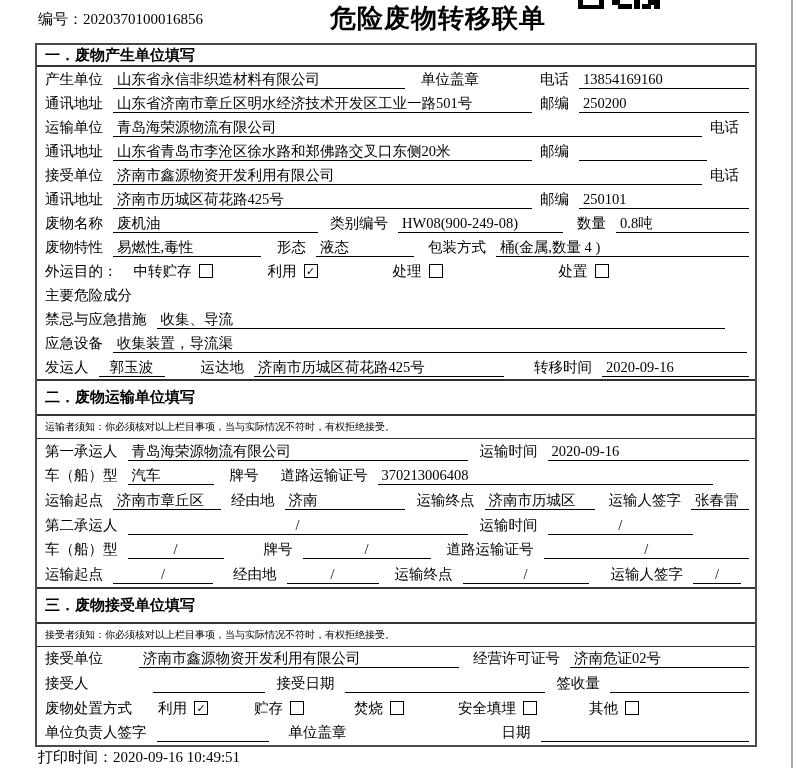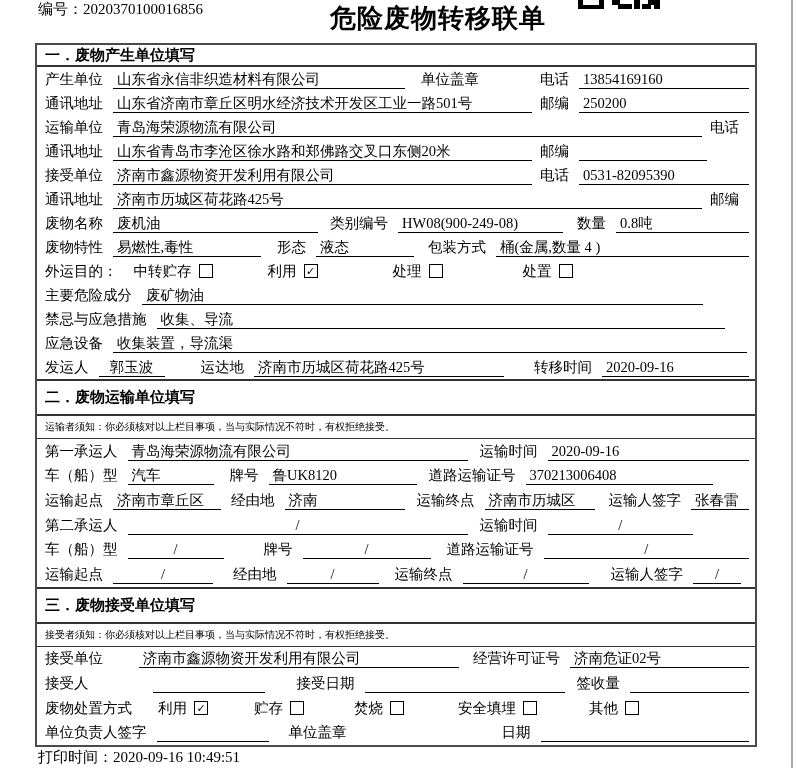--- a/index.html
+++ b/index.html
@@ -3,21 +3,21 @@
 <meta charset="utf-8">
 <style>
   html,body{margin:0;padding:0;}
   body{
     width:796px;height:768px;position:relative;overflow:hidden;
     background:#fff;color:#000;
     font-family:"Liberation Serif","DejaVu Serif",serif;
   }
   .abs{position:absolute;}
   
-  .serial{left:38px;top:0;font-size:15px;white-space:nowrap;}
+  .serial{left:38px;top:10px;font-size:15px;white-space:nowrap;}
   .doc-title{left:330px;top:1px;font-size:26px;font-weight:bold;
     font-family:"Liberation Sans","DejaVu Sans",sans-serif;letter-spacing:1px;white-space:nowrap;}
   .qr{left:578px;top:0;}
   .edge-line{left:791px;top:0;width:2px;height:768px;background:#a9a9a9;}
   
   .form{left:35px;top:43px;width:722px;border:2px solid #4a4a4a;box-sizing:border-box;background:#fff;}
   .sec{height:22px;display:flex;align-items:center;padding:0 8px;
     font-family:"Liberation Sans","DejaVu Sans",sans-serif;font-weight:bold;font-size:15px;
     border-bottom:2px solid #333;box-sizing:border-box;}
   .sec.mid{border-top:2px solid #333;height:37px;}
@@ -93,29 +93,29 @@
         <span class="lbl">邮编</span>
       <span class="u" style="width:128px;margin-right:42px"></span>
       </span>
   </div>
 
   <div class="row">
     <span class="lbl">接受单位</span>
     <span class="u grow" style="margin-right:8px">济南市鑫源物资开发利用有限公司</span>
     <span class="grp">
         <span class="lbl">电话</span>
-      <span class="u" style="width:170px">0531-82095390</span>
       </span>
   </div>
 
   <div class="row">
     <span class="lbl">通讯地址</span>
     <span class="u grow" style="margin-right:8px">济南市历城区荷花路425号</span>
     <span class="grp">
         <span class="lbl">邮编</span>
+      <span class="u" style="width:170px">250101</span>
       </span>
   </div>
 
   <div class="row">
     <span class="lbl">废物名称</span>
     <span class="u" style="width:205px">废机油</span>
     <span class="lbl" style="margin-left:12px">类别编号</span>
     <span class="u" style="width:165px">HW08(900-249-08)</span>
     <span class="lbl" style="margin-left:14px">数量</span>
     <span class="u grow">0.8吨</span>
@@ -137,29 +137,28 @@
       <span class="cb"></span>
       </span>
     <span class="opt" style="margin-left:55px">
       <span>利用</span>
       <span class="cb">✓</span>
       </span>
     <span class="opt" style="margin-left:75px">
       <span>处理</span>
       <span class="cb"></span>
       </span>
-    <span class="opt" style="margin-left:80px">
+    <span class="opt" style="margin-left:116px">
       <span>处置</span>
       <span class="cb"></span>
       </span>
   </div>
 
   <div class="row">
     <span class="lbl">主要危险成分</span>
-    <span class="u grow" style="margin-right:46px">废矿物油</span>
   </div>
 
   <div class="row">
     <span class="lbl">禁忌与应急措施</span>
     <span class="u grow" style="margin-right:24px">收集、导流</span>
   </div>
 
   <div class="row">
     <span class="lbl">应急设备</span>
     <span class="u grow" style="margin-right:2px">收集装置，导流渠</span>
@@ -181,21 +180,20 @@
     <span class="lbl">第一承运人</span>
     <span class="u" style="width:340px">青岛海荣源物流有限公司</span>
     <span class="lbl" style="margin-left:12px">运输时间</span>
     <span class="u grow">2020-09-16</span>
   </div>
 
   <div class="row h25">
     <span class="lbl">车（船）型</span>
     <span class="u" style="width:86px">汽车</span>
     <span class="lbl" style="margin-left:16px">牌号</span>
-    <span class="u" style="width:148px">鲁UK8120</span>
     <span class="lbl" style="margin-left:12px">道路运输证号</span>
     <span class="u grow" style="margin-right:36px">370213006408</span>
   </div>
 
   <div class="row h25">
     <span class="lbl">运输起点</span>
     <span class="u" style="width:108px">济南市章丘区</span>
     <span class="lbl" style="margin-left:10px">经由地</span>
     <span class="u" style="width:120px">济南</span>
     <span class="lbl" style="margin-left:12px">运输终点</span>
@@ -237,21 +235,21 @@
   <div class="row h25">
     <span class="lbl" style="margin-right:36px">接受单位</span>
     <span class="u" style="width:320px">济南市鑫源物资开发利用有限公司</span>
     <span class="lbl" style="margin-left:14px">经营许可证号</span>
     <span class="u grow">济南危证02号</span>
   </div>
 
   <div class="row h25">
     <span class="lbl" style="margin-right:64px">接受人</span>
     <span class="u" style="width:112px"></span>
-    <span class="lbl" style="margin-left:32px">接受日期</span>
+    <span class="lbl" style="margin-left:12px">接受日期</span>
     <span class="u" style="width:200px"></span>
     <span class="lbl" style="margin-left:12px">签收量</span>
     <span class="u grow"></span>
   </div>
 
   <div class="row h25">
     <span class="lbl">废物处置方式</span>
     <span class="opt" style="margin-left:16px">
       <span>利用</span>
       <span class="cb">✓</span>

